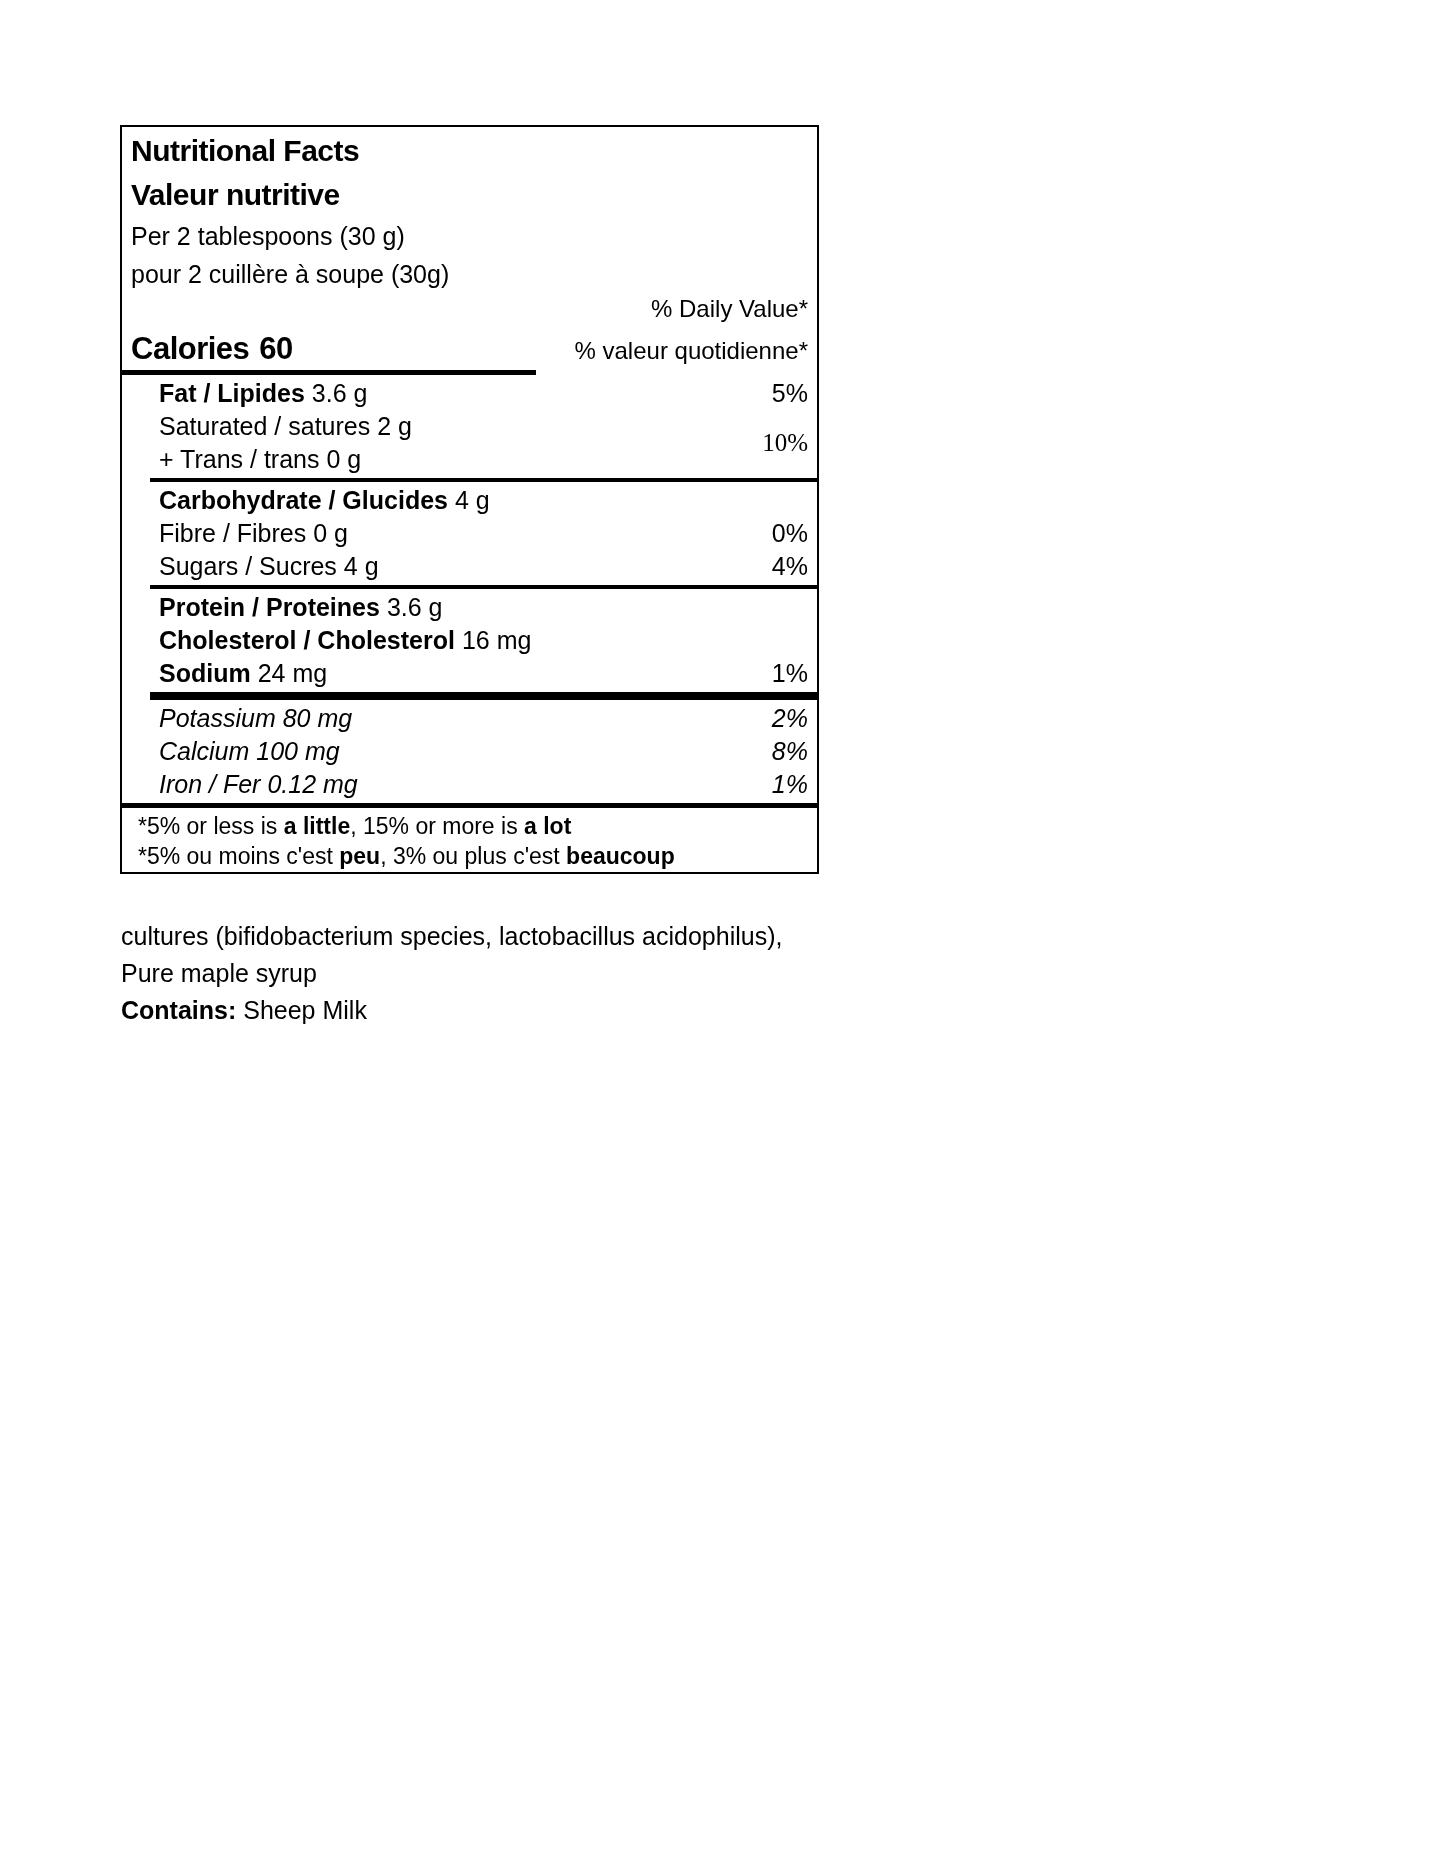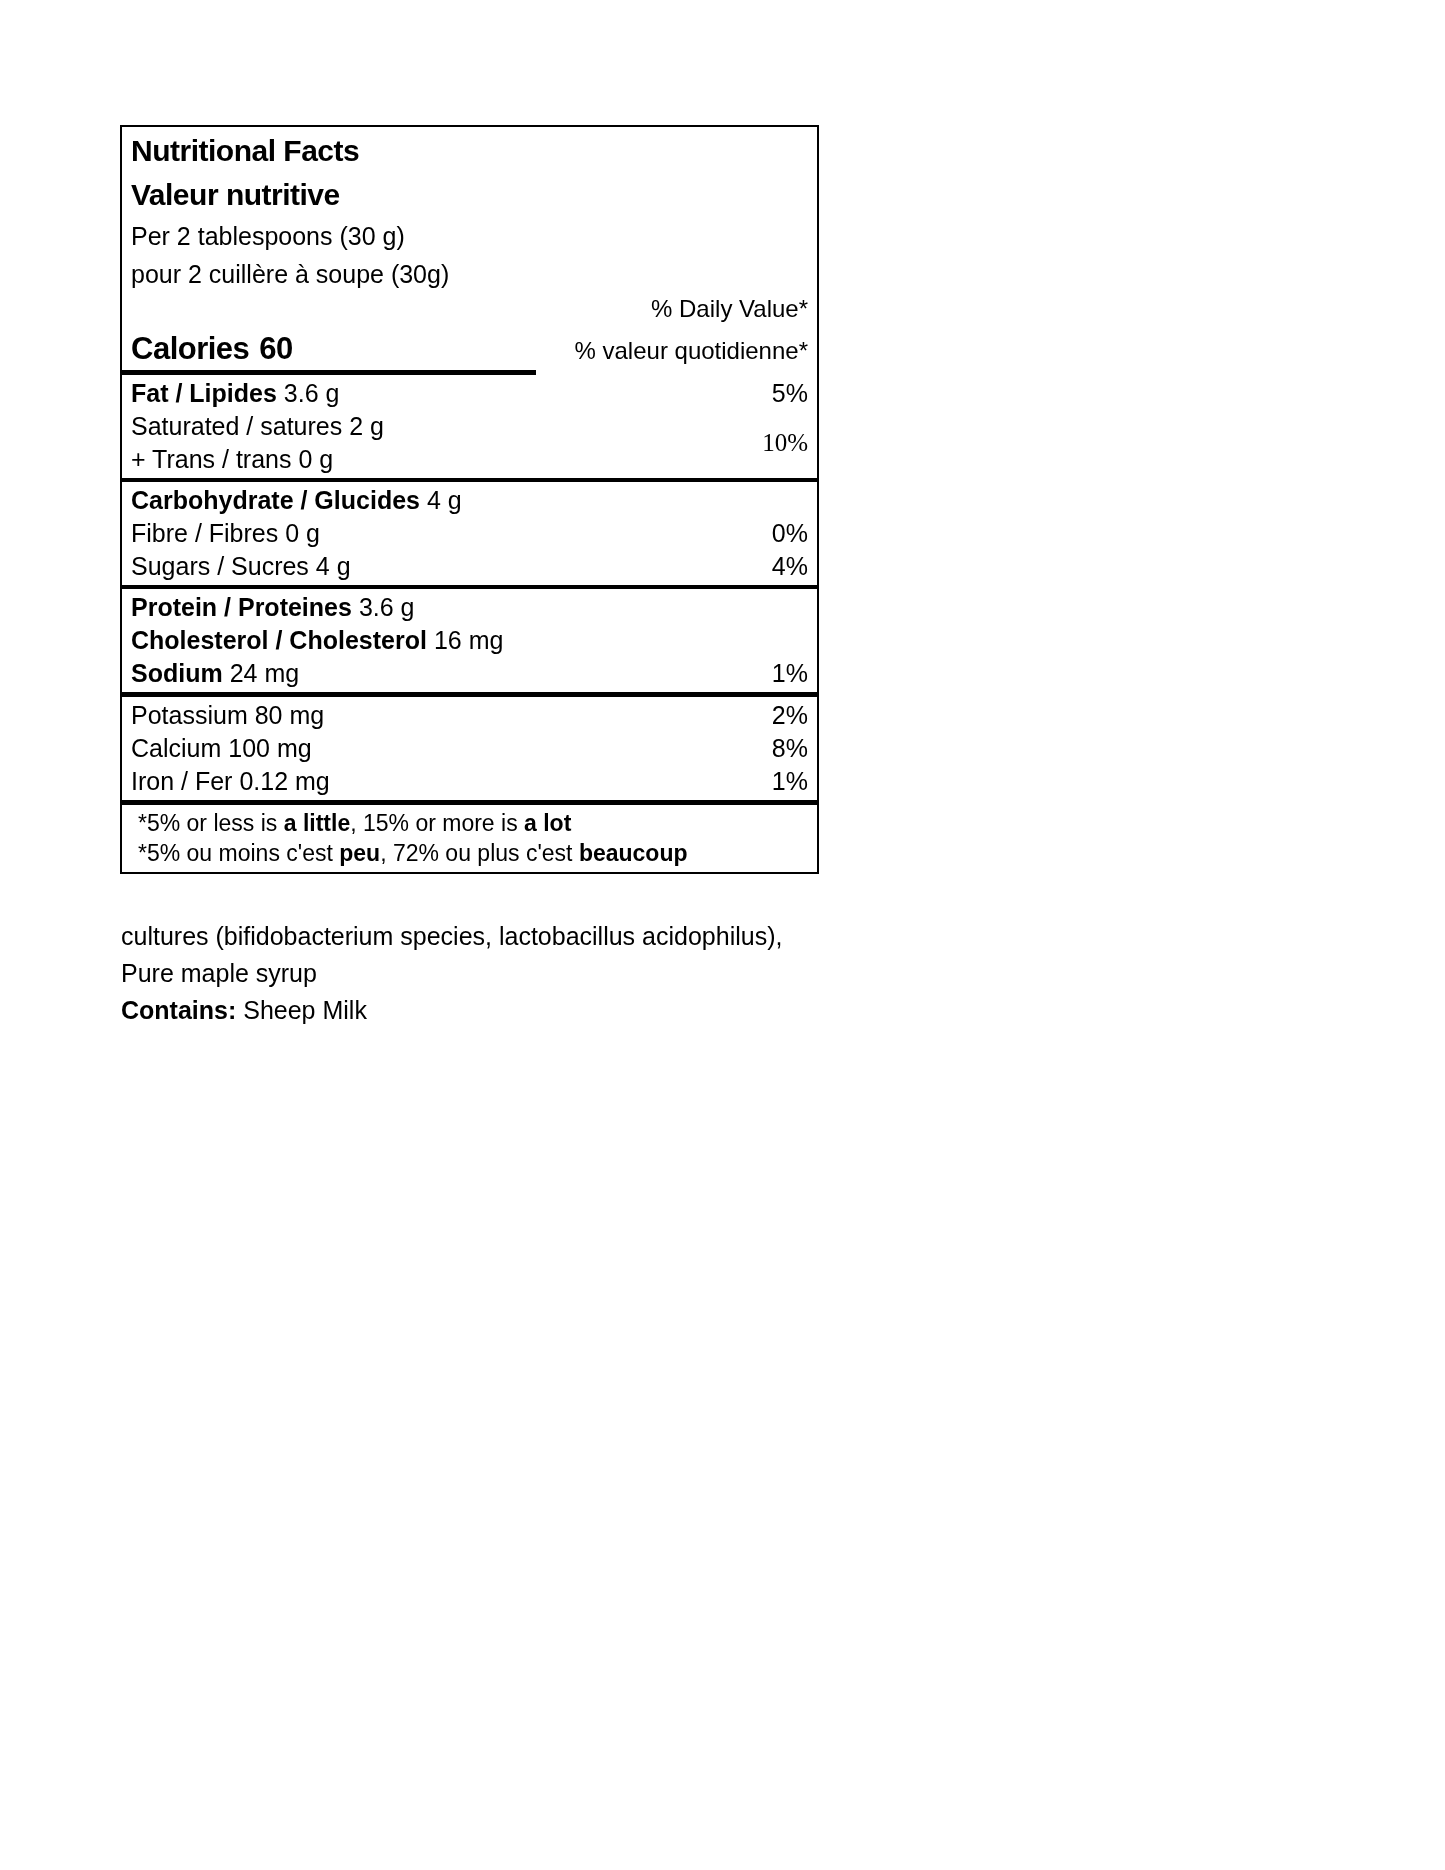--- a/index.html
+++ b/index.html
@@ -27,22 +27,22 @@
   .dv-head { font-size:24px; line-height:32px; text-align:right; }
   .cal-row {
     display:flex; justify-content:space-between; align-items:flex-end;
     padding:0 9px; height:40px;text-align:right;
   }
   .cal-left { font-size:31px; font-weight:700; letter-spacing:-0.5px; }
   .cal-left .val { margin-left:10px; }
   .cal-dv { font-size:24px; line-height:32px; }
   .cal-bar { height:5px; background:#000; width:414px; margin-top:3px; }
 
-  .sec { border-top:4px solid #000; padding:2px 9px; }
-  .sec.thick { border-top:5px solid #000000; }
+  .sec { border-top:4px solid #000; padding:2px 9px;margin-left:28px; }
+  .sec.thick { border-top:8px solid #000000;font-style:italic; }
   .sec.none { border-top:none; }
 
   .row {
     display:flex; justify-content:space-between; align-items:baseline;
     font-size:25px; line-height:33px;
   }
   .amt { margin-left:7px; }
   .dv { font-size:25px; }
 
   .pair { display:flex; justify-content:space-between; align-items:center; }
@@ -131,21 +131,21 @@
       <div class="dv">8%</div>
     </div>
     <div class="row">
       <div><span>Iron / Fer</span><span class="amt">0.12 mg</span></div>
       <div class="dv">1%</div>
     </div>
   </div>
 
   <div class="foot">
     <div><span>*5% or less is </span><span class="b">a little</span><span>, 15% or more is </span><span class="b">a lot</span></div>
-    <div><span>*5% ou moins c'est </span><span class="b">peu</span><span>, 72% ou plus c'est </span><span class="b">beaucoup</span></div>
+    <div><span>*5% ou moins c'est </span><span class="b">peu</span><span>, 3% ou plus c'est </span><span class="b">beaucoup</span></div>
   </div>
 
 </div>
 
 <div class="ingredients">
   <div>cultures (bifidobacterium species, lactobacillus acidophilus),</div>
   <div>Pure maple syrup</div>
   <div><span class="b">Contains:</span><span> Sheep Milk</span></div>
 </div>
 

